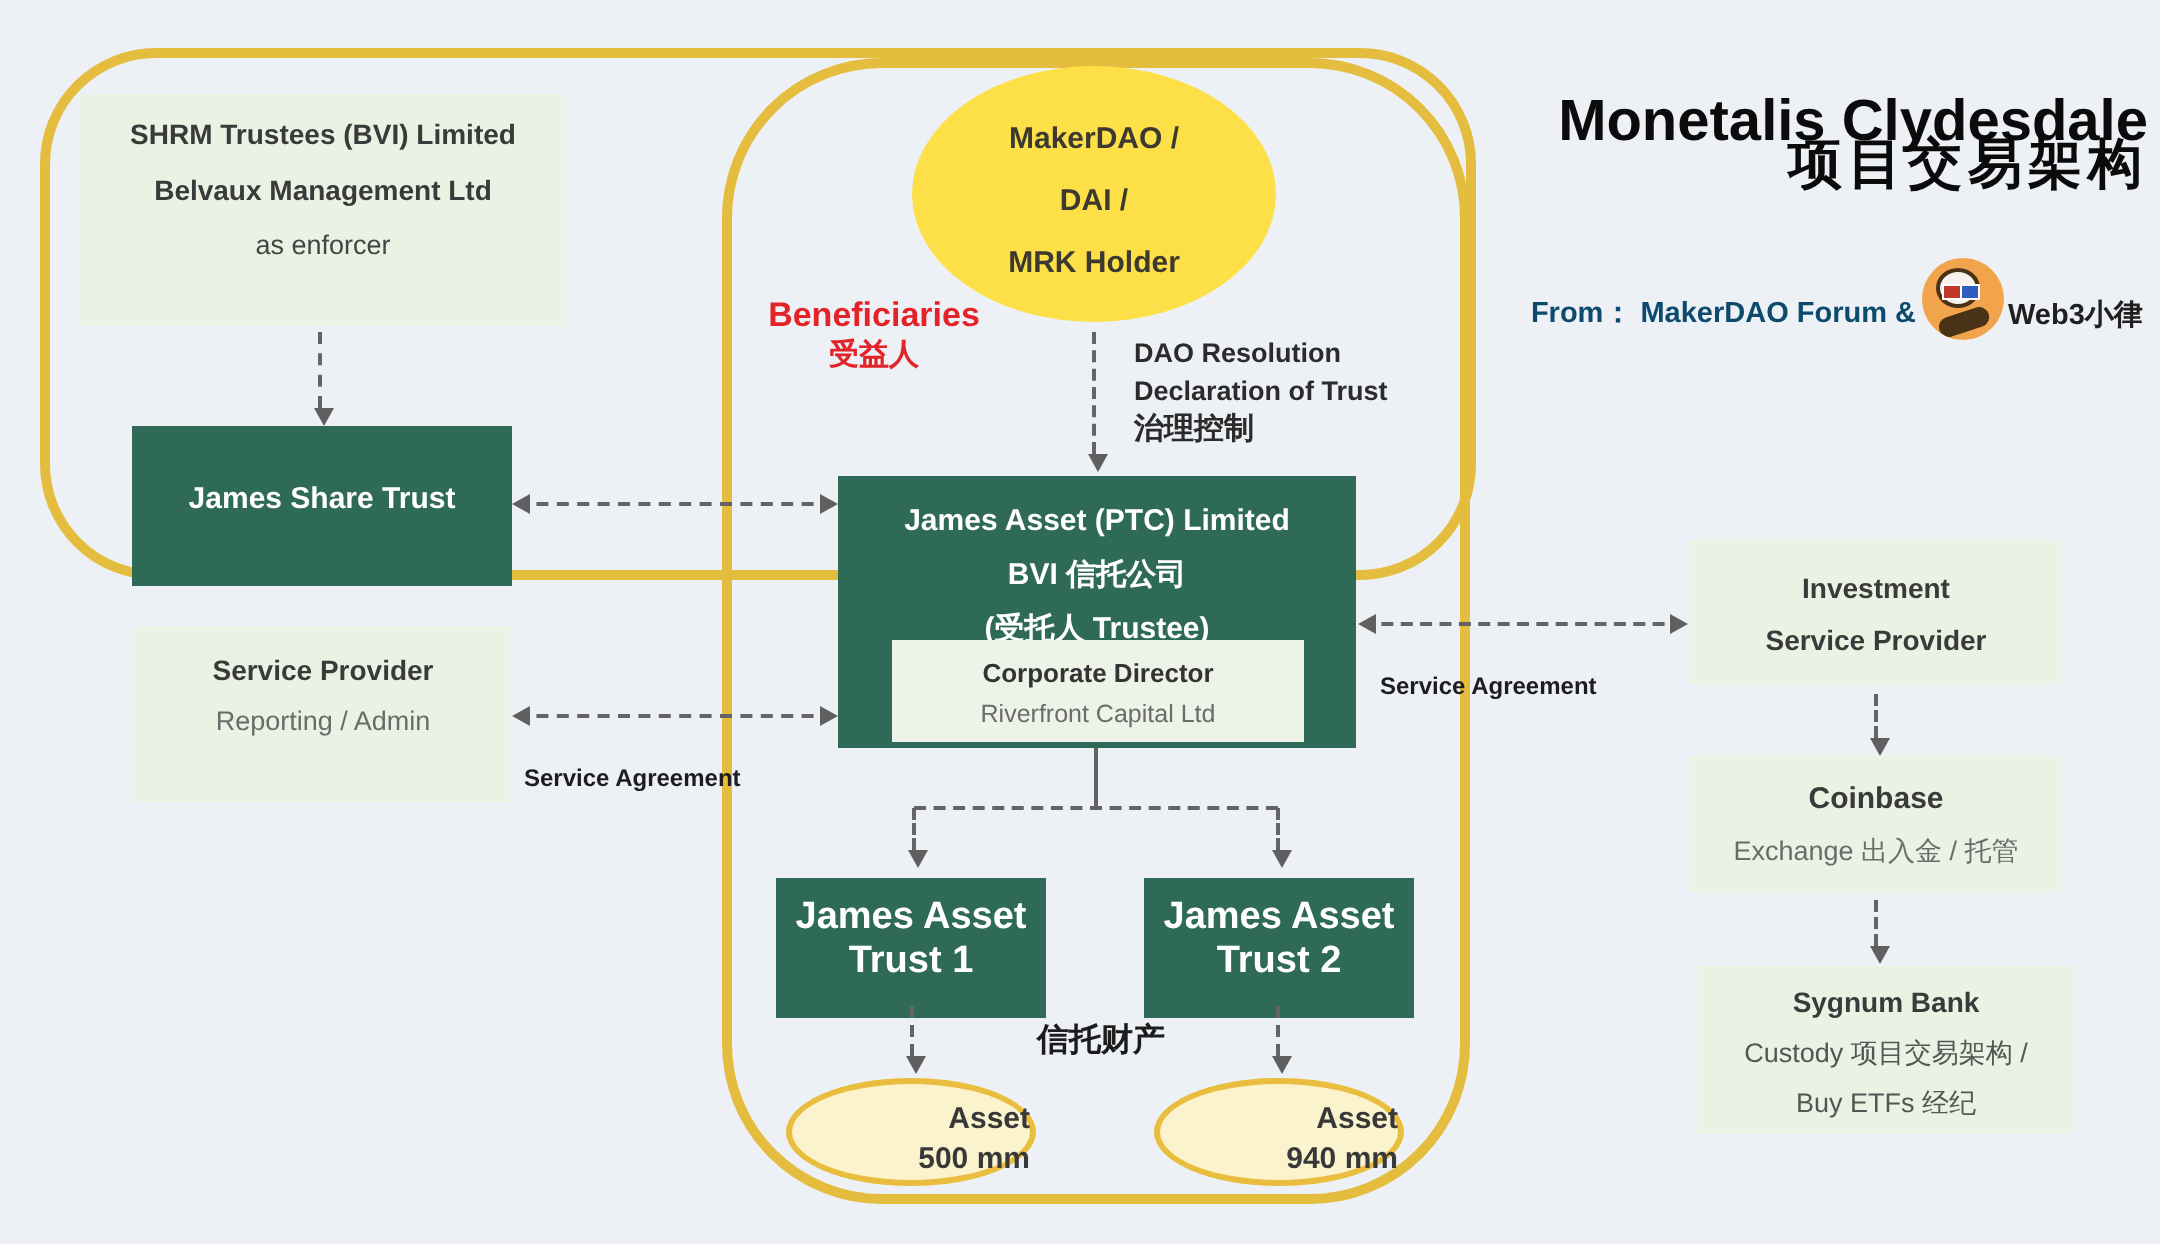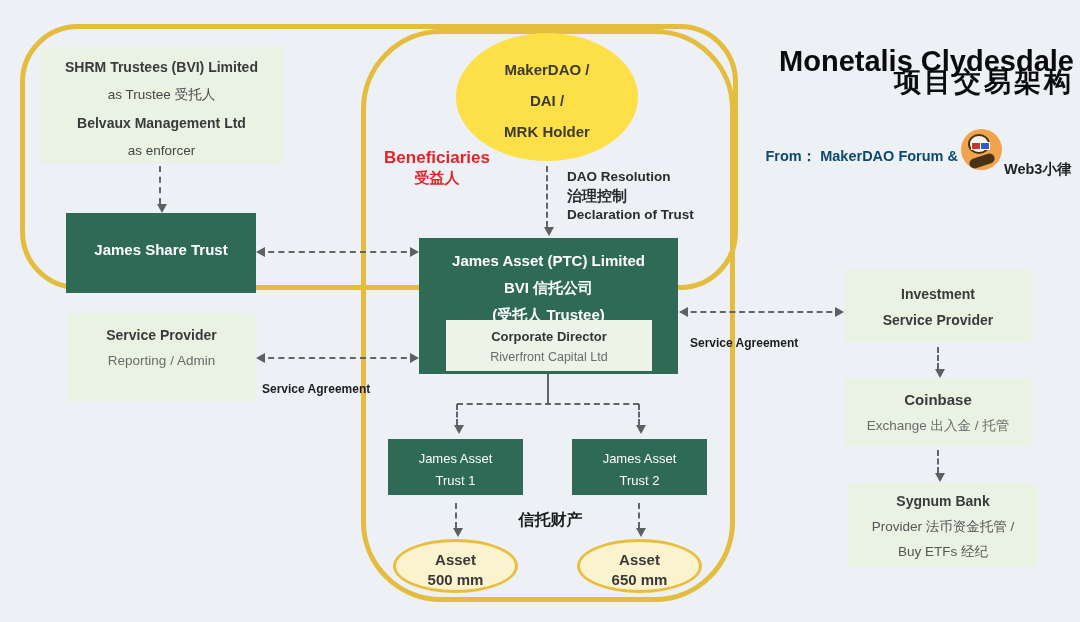--- a/index.html
+++ b/index.html
@@ -46,41 +46,41 @@
 
   .isp{left:845px;top:270px;width:186px;height:72px;padding-top:11px;font-size:14px;line-height:26px;}
   .isp .b{color:#3a3a3a;}
   .cb{left:845px;top:378px;width:186px;height:68px;padding-top:9px;line-height:26px;}
   .cb .l1{font-size:15px;font-weight:700;color:#3a3a3a;}
   .cb .l2{font-size:13.5px;color:#6b6b6b;}
   .syg{left:849px;top:483px;width:188px;height:84px;padding-top:6px;line-height:25px;}
   .syg .l1{font-size:14px;font-weight:700;color:#3a3a3a;}
   .syg .l2,.syg .l3{font-size:13.5px;color:#555555;}
 
-  .trustbox{width:135px;height:56px;padding-top:9px;font-size:13px;font-weight:400;line-height:22px;}
+  .trustbox{width:135px;height:70px;padding-top:9px;font-size:19px;font-weight:700;line-height:22px;}
   .t1{left:388px;top:439px;}
   .t2{left:572px;top:439px;}
 
   .asset{width:125px;height:54px;border:3px solid #E9BE3F;border-radius:50%;background:#FBF2CE;
-    padding-top:8px;font-size:15px;font-weight:700;color:#383838;line-height:20px;}
+    padding-top:8px;font-size:15px;font-weight:700;color:#383838;line-height:20px;text-align:right;}
   .a1{left:393px;top:539px;}
   .a2{left:577px;top:539px;}
 
   .sa-label{position:absolute;font-size:12px;font-weight:700;color:#1d1d1d;width:130px;}
   .sa-left{left:262px;top:382px;}
   .sa-right{left:690px;top:336px;}
 
   .trust-prop{position:absolute;left:503px;top:510px;width:95px;text-align:center;font-size:16px;font-weight:700;color:#1c1c1c;}
 
   
   .title{position:absolute;left:700px;width:374px;text-align:right;font-weight:700;color:#0b0b0b;}
   .title1{top:24px;font-size:29px;margin-top:21px;}
   .title2{top:64px;font-size:27px;letter-spacing:3px;}
   .from-prefix{position:absolute;left:740px;top:147px;width:218px;text-align:right;font-size:14.5px;font-weight:700;color:#0c4a6e;}
-  .from-suffix{position:absolute;left:1004px;top:160px;font-size:14.5px;font-weight:700;color:#1f1f1f;}
+  .from-suffix{position:absolute;left:1004px;top:148px;font-size:14.5px;font-weight:700;color:#1f1f1f;}
   .avatar{position:absolute;left:961px;top:129px;width:41px;height:41px;border-radius:50%;background:#F2A44C;overflow:hidden;}
   .avatar .head{position:absolute;left:7px;top:5px;width:22px;height:20px;border-radius:50%;background:#f7f3ec;border:2px solid #4a3217;box-sizing:border-box;}
   .avatar .lens-red{position:absolute;left:10px;top:13px;width:8px;height:6px;background:#c0392b;border:1px solid #ffffff;}
   .avatar .lens-blue{position:absolute;left:19px;top:13px;width:8px;height:6px;background:#2e5fc0;border:1px solid #ffffff;}
   .avatar .arm{position:absolute;left:8px;top:27px;width:26px;height:10px;background:#4a3217;border-radius:5px;transform:rotate(-18deg);}
 
   
   .h-arrow{position:absolute;height:0;border-top:2px dashed #646464;}
   .h-arrow::before,.h-arrow::after{content:"";position:absolute;top:-6px;width:0;height:0;
     border-top:5px solid transparent;border-bottom:5px solid transparent;}
@@ -108,42 +108,41 @@
   <div class="avatar">
     <span class="head"></span>
     <span class="lens-red"></span>
     <span class="lens-blue"></span>
     <span class="arm"></span>
   </div>
   <div class="from-suffix">Web3小律</div>
 
   <div class="box box-light shrm">
     <span class="ln b">SHRM Trustees (BVI) Limited</span>
-    <span class="ln">as Trustee 受托人</span>
     <span class="ln b">Belvaux Management Ltd</span>
     <span class="ln">as enforcer</span>
   </div>
 
   <div class="box box-green jst">James Share Trust</div>
 
   <div class="box ellipse-maker">
     <span class="ln">MakerDAO /</span>
     <span class="ln">DAI /</span>
     <span class="ln">MRK Holder</span>
   </div>
 
   <div class="box beneficiaries">
     <span class="ln en">Beneficiaries</span>
     <span class="ln zh">受益人</span>
   </div>
 
   <div class="box governance">
     <span class="ln">DAO Resolution</span>
+    <span class="ln">Declaration of Trust</span>
     <span class="ln zh">治理控制</span>
-    <span class="ln">Declaration of Trust</span>
   </div>
 
   <div class="box box-green japtc">
     <span class="ln">James Asset (PTC) Limited</span>
     <span class="ln">BVI 信托公司</span>
     <span class="ln">(受托人 Trustee)</span>
     <div class="box corp">
       <span class="ln l1">Corporate Director</span>
       <span class="ln l2">Riverfront Capital Ltd</span>
     </div>
@@ -157,42 +156,42 @@
   <div class="box box-light isp">
     <span class="ln b">Investment</span>
     <span class="ln b">Service Provider</span>
   </div>
   <div class="box box-light cb">
     <span class="ln l1">Coinbase</span>
     <span class="ln l2">Exchange 出入金 / 托管</span>
   </div>
   <div class="box box-light syg">
     <span class="ln l1">Sygnum Bank</span>
-    <span class="ln l2">Provider 法币资金托管 /</span>
+    <span class="ln l2">Custody 项目交易架构 /</span>
     <span class="ln l3">Buy ETFs 经纪</span>
   </div>
 
   <div class="box box-green trustbox t1">
     <span class="ln">James Asset</span>
     <span class="ln">Trust 1</span>
   </div>
   <div class="box box-green trustbox t2">
     <span class="ln">James Asset</span>
     <span class="ln">Trust 2</span>
   </div>
 
   <div class="trust-prop">信托财产</div>
 
   <div class="box asset a1">
     <span class="ln">Asset</span>
     <span class="ln">500 mm</span>
   </div>
   <div class="box asset a2">
     <span class="ln">Asset</span>
-    <span class="ln">650 mm</span>
+    <span class="ln">940 mm</span>
   </div>
 
   <div class="sa-label sa-left">Service Agreement</div>
   <div class="sa-label sa-right">Service Agreement</div>
 
   <div class="v-arrow" style="left:159px;top:166px;height:38px;"></div>
   <div class="v-arrow" style="left:546px;top:166px;height:61px;"></div>
   <div class="h-arrow" style="left:258px;top:251px;width:159px;"></div>
   <div class="h-arrow" style="left:258px;top:357px;width:159px;"></div>
   <div class="h-arrow" style="left:681px;top:311px;width:161px;"></div>

